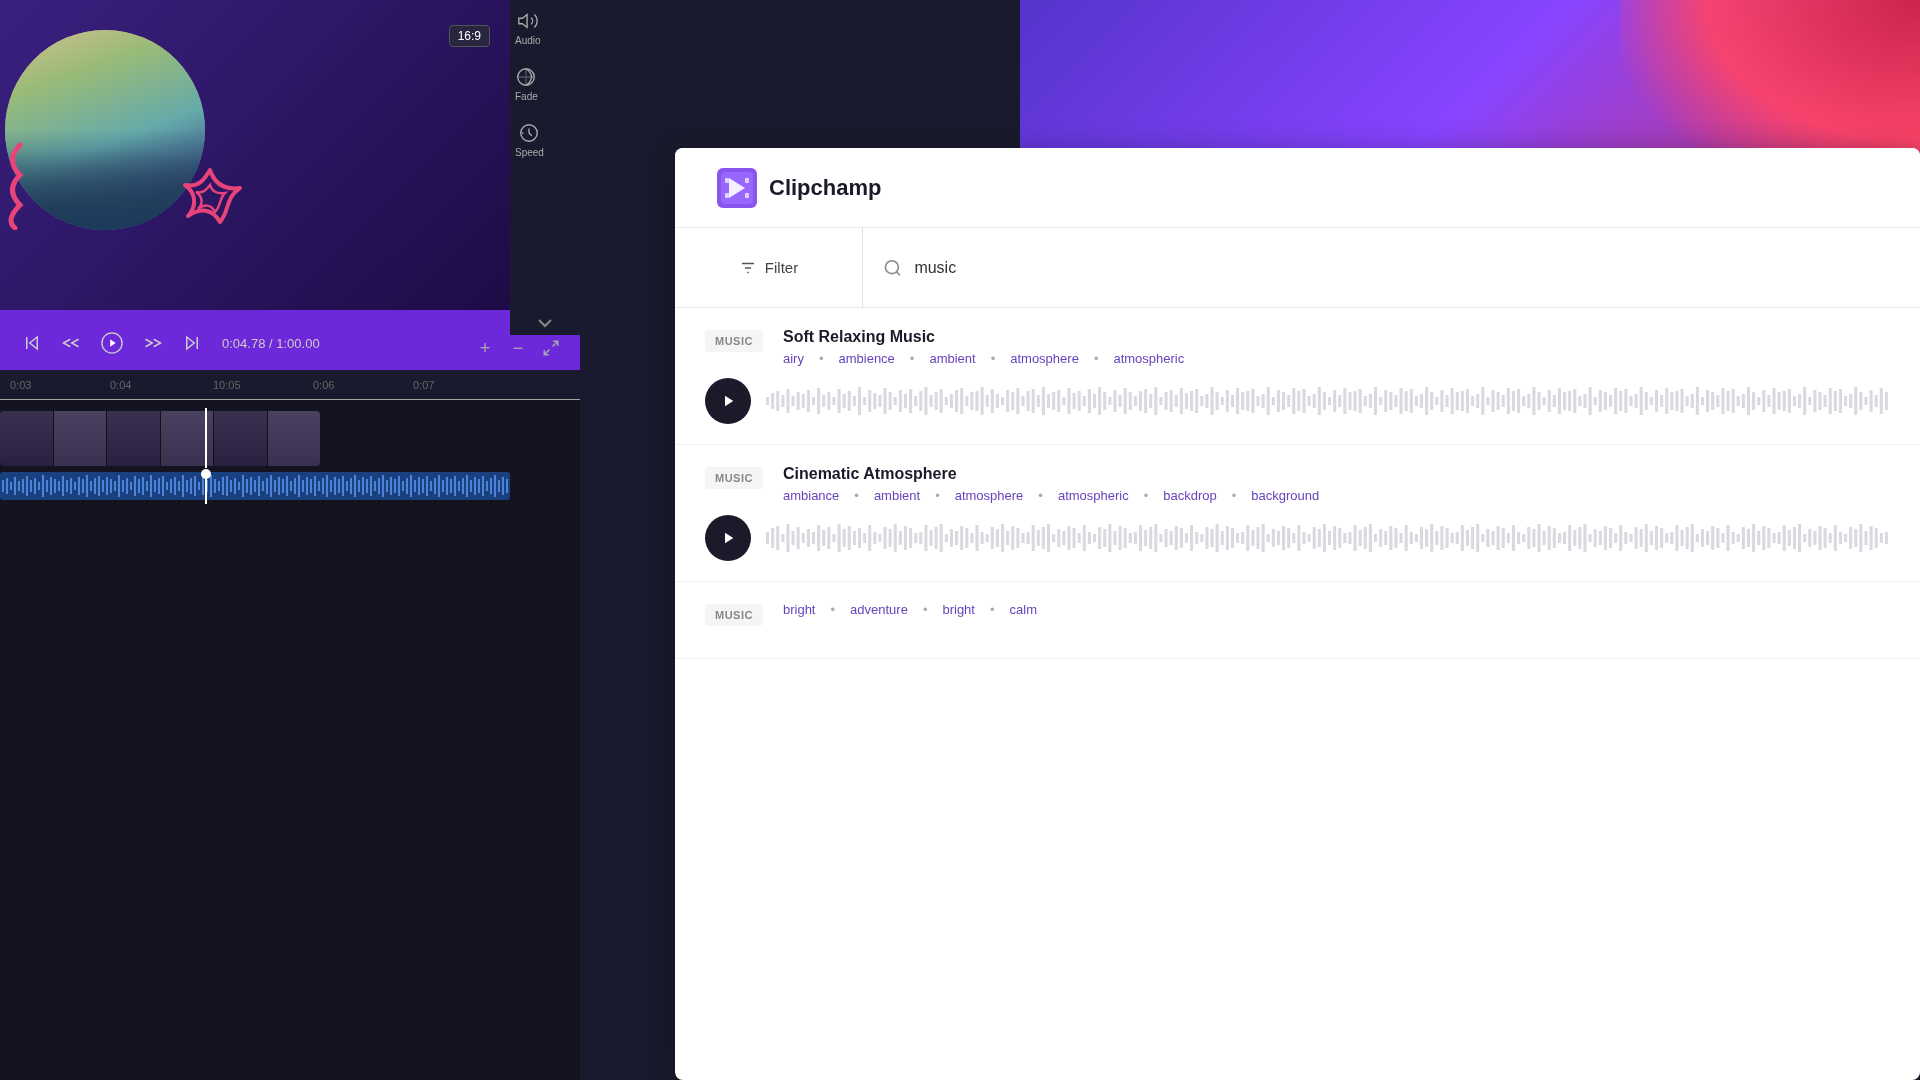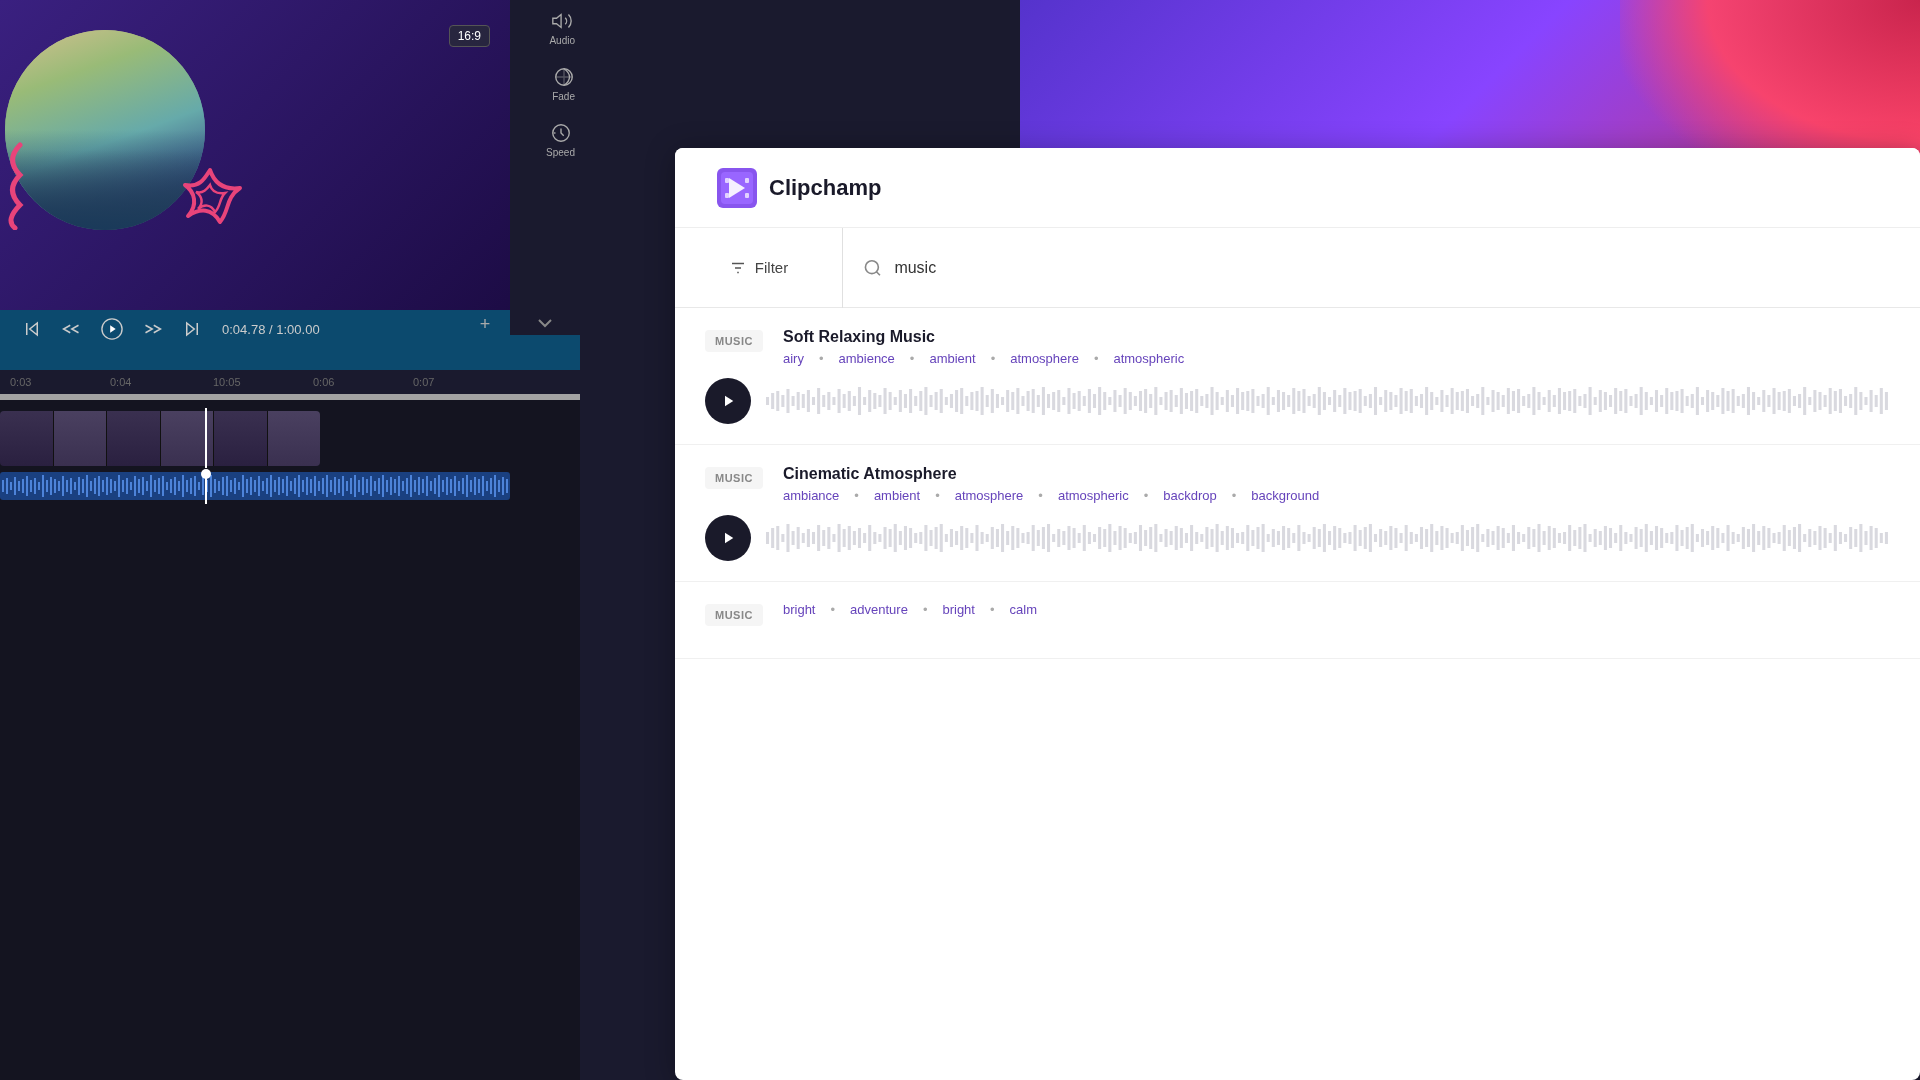--- a/index.html
+++ b/index.html
@@ -87,21 +87,21 @@
     
     .right-toolbar {
       position: absolute;
       right: 0;
       top: 0;
       width: 70px;
       height: 310px;
       background: #1a1a2e;
       display: flex;
       flex-direction: column;
-      align-items: flex-end;
+      align-items: flex-start;
       padding-top: 5px;
       gap: 10px;
     }
 
     .toolbar-icon {
       display: flex;
       flex-direction: column;
       align-items: center;
       color: #aaa;
       font-size: 10px;
@@ -126,25 +126,25 @@
       display: flex;
       align-items: center;
       justify-content: center;
       cursor: pointer;
       color: #888;
     }
 
     
     .playback-controls {
       height: 60px;
-      background: #0c4a6e;
-      display: flex;
-      align-items: flex-start;
+      background: #6d28d9;
+      display: flex;
+      align-items: flex-end;
       justify-content: space-between;
-      padding: 0 15px;
+      padding: 8px 15px;
     }
 
     .controls-left {
       display: flex;
       align-items: center;
       gap: 5px;
     }
 
     .control-btn {
       background: none;
@@ -192,21 +192,21 @@
     }
 
     .timeline-ruler {
       height: 30px;
       background: #1a1a2e;
       display: flex;
       align-items: center;
       padding: 0 10px;
       color: #666;
       font-size: 11px;
-      border-bottom: 6px solid #a3a3a3;
+      border-bottom: 1px solid #a3a3a3;
       position: relative;
     }
 
     
     .right-panel {
       position: absolute;
       left: 675px;
       top: 148px;
       width: 1245px;
       height: 932px;
@@ -247,21 +247,21 @@
     
     .search-area {
       height: 80px;
       background: #fff;
       display: flex;
       align-items: center;
       border-bottom: 1px solid #e8e8e8;
     }
 
     .filter-btn {
-      width: 168px;
+      width: 188px;
       height: 80px;
       display: flex;
       align-items: center;
       justify-content: center;
       gap: 8px;
       border-right: 1px solid #e0e0e0;
       color: #444;
       font-size: 15px;
       cursor: pointer;
       background: none;

